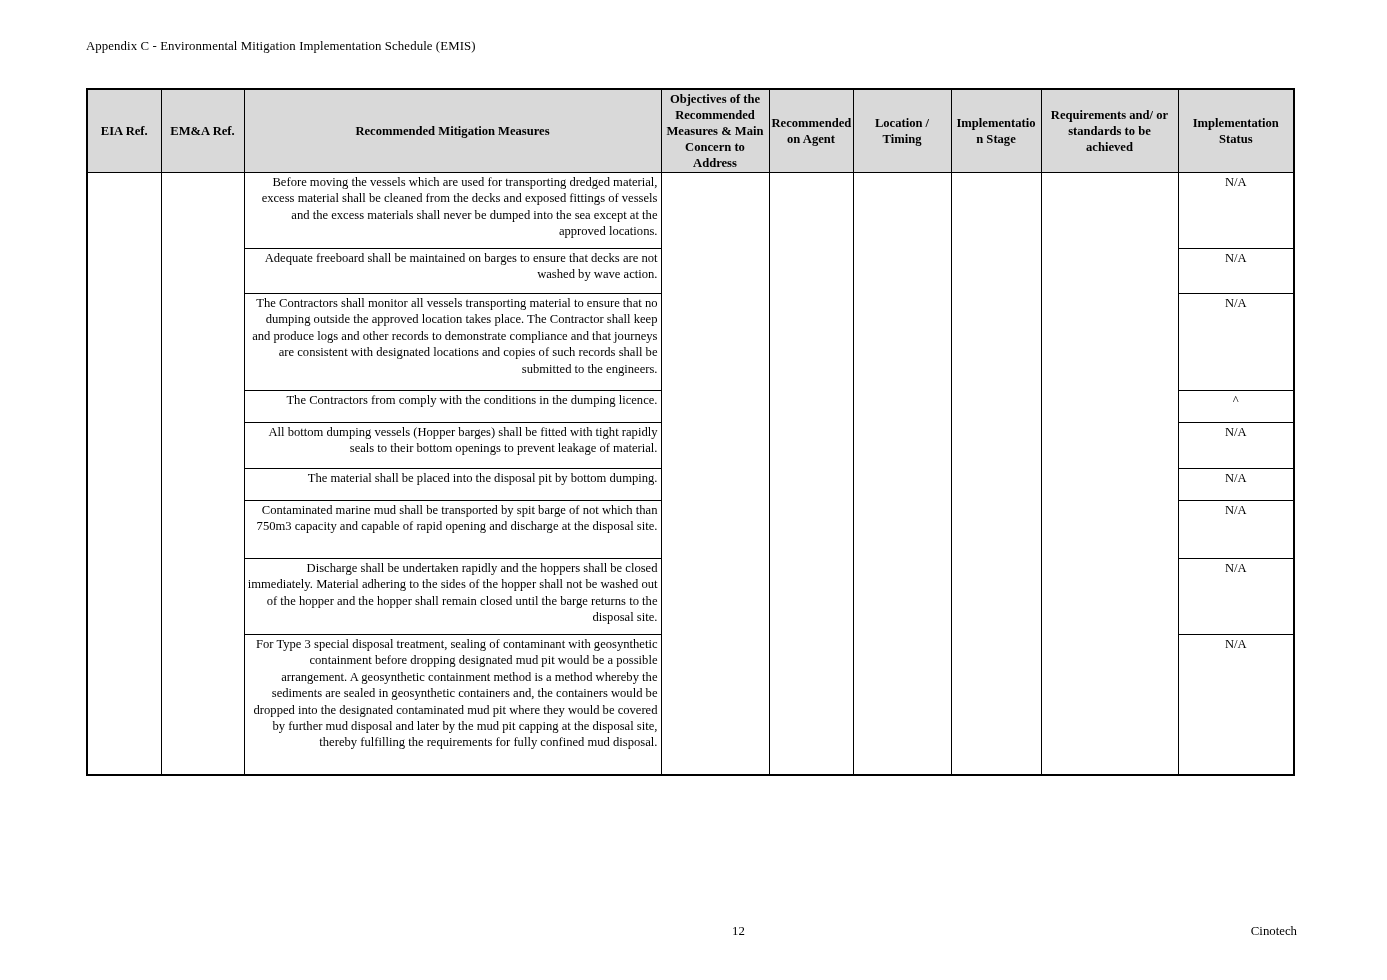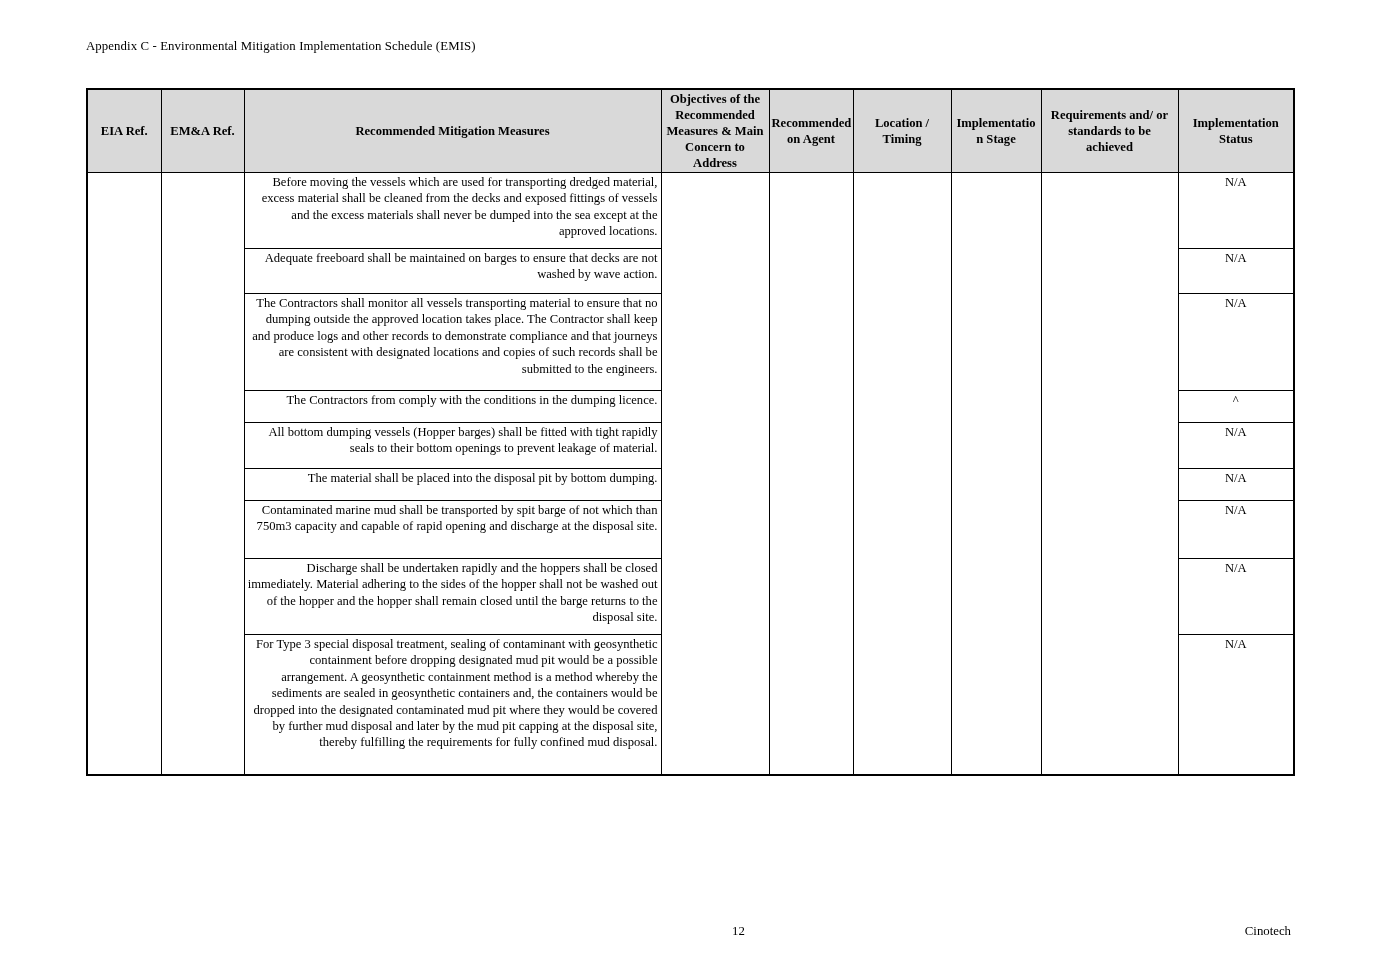--- a/index.html
+++ b/index.html
@@ -77,21 +77,21 @@
     font-size: 12.8px;
   }
   .page-number {
     position: absolute;
     left: 50%;
     transform: translateX(-50%);
     margin-left: 45px;
   }
   .footer-company {
     position: absolute;
-    right: 96px;
+    right: 90px;
   }
 </style>
 </head>
 <body>
 
 <div class="page">
 
   <div class="doc-title">Appendix C - Environmental Mitigation Implementation Schedule (EMIS)</div>
 
   <table class="emis-table">

